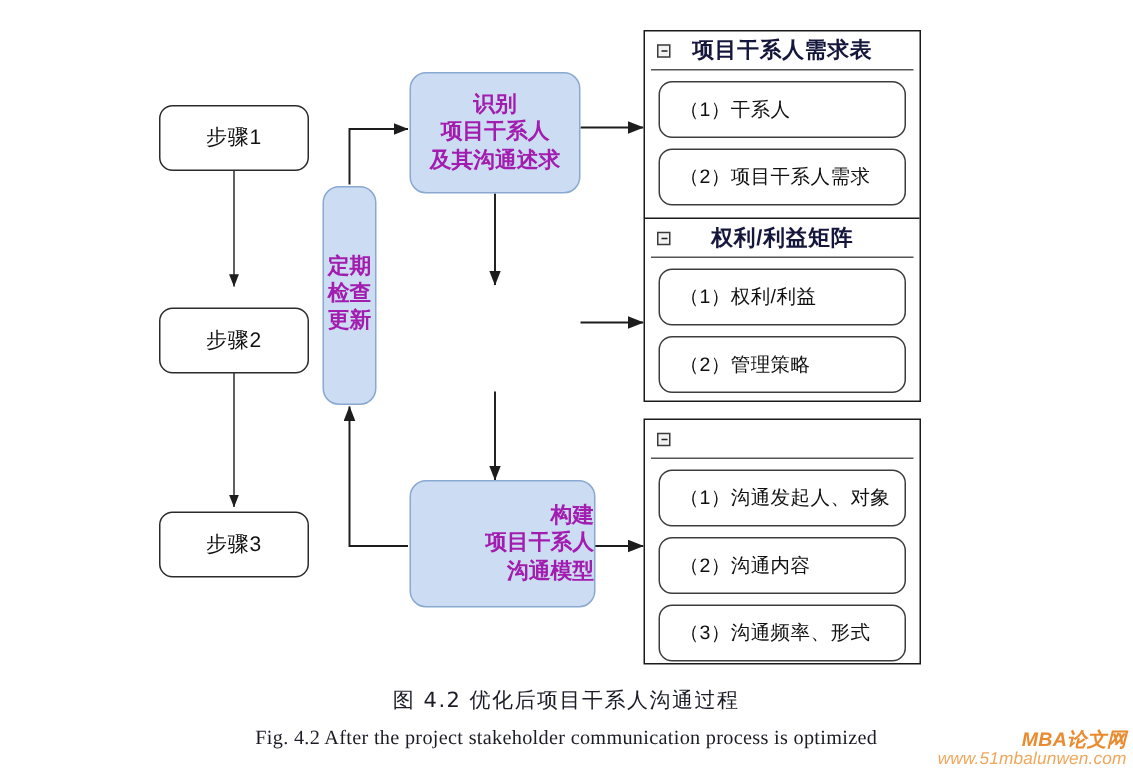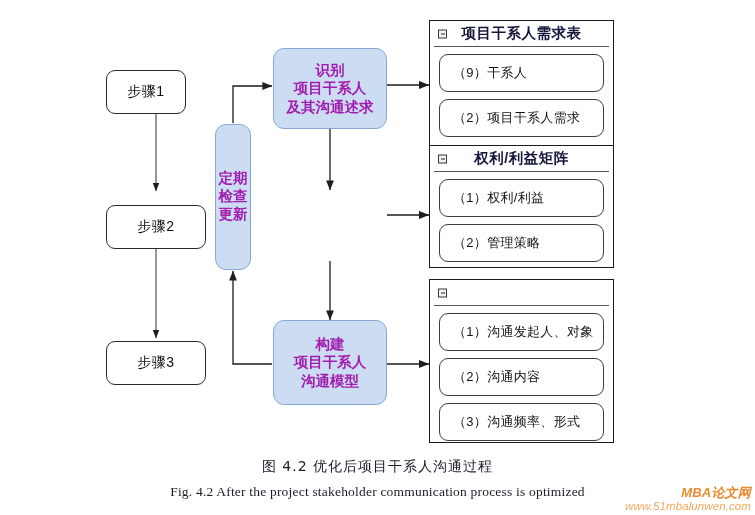--- a/index.html
+++ b/index.html
@@ -203,21 +203,21 @@
 
     <line x1="330" y1="261" x2="330" y2="320" stroke="#1d1d1d" stroke-width="1.3" marker-end="url(#arrow)"></line>
 
     <line x1="387" y1="85" x2="429" y2="85" stroke="#1d1d1d" stroke-width="1.4" marker-end="url(#arrow)"></line>
 
     <line x1="387" y1="215" x2="429" y2="215" stroke="#1d1d1d" stroke-width="1.4" marker-end="url(#arrow)"></line>
 
     <line x1="387" y1="364" x2="429" y2="364" stroke="#1d1d1d" stroke-width="1.4" marker-end="url(#arrow)"></line>
   </svg>
 
-  <div class="step-box" style="left:106px; top:70px; width:80px; height:44px;">
+  <div class="step-box" style="left:106px; top:70px; width:100px; height:44px;">
     <span>步骤1</span>
   </div>
   <div class="step-box" style="left:106px; top:205px; width:100px; height:44px;">
     <span>步骤2</span>
   </div>
   <div class="step-box" style="left:106px; top:341px; width:100px; height:44px;">
     <span>步骤3</span>
   </div>
 
   <div class="proc-box vertical" style="left:215px; top:124px; width:36px; height:146px;">
@@ -226,36 +226,36 @@
     <span class="proc-line">更新</span>
   </div>
 
   <div class="proc-box" style="left:273px; top:48px; width:114px; height:81px;">
     <span class="proc-line">识别</span>
     <span class="proc-line">项目干系人</span>
     <span class="proc-line">及其沟通述求</span>
   </div>
 
 
-  <div class="proc-box" style="left:273px; top:320px; width:114px; height:85px;">
+  <div class="proc-box" style="left:273px; top:320px; width:124px; height:85px;align-items:flex-end;">
     <span class="proc-line">构建</span>
     <span class="proc-line">项目干系人</span>
     <span class="proc-line">沟通模型</span>
   </div>
 
   <div class="panel-group" style="left:429px; top:20px; width:185px; height:248px;">
 
     <div class="panel">
       <div class="panel-head">
         <span class="collapse-icon"></span>
         <span class="panel-title">项目干系人需求表</span>
       </div>
       <div class="panel-body">
         <div class="item-box">
-          <span>（9）干系人</span>
+          <span>（1）干系人</span>
         </div>
         <div class="item-box">
           <span>（2）项目干系人需求</span>
         </div>
       </div>
     </div>
 
     <div class="panel">
       <div class="panel-head">
         <span class="collapse-icon"></span>

